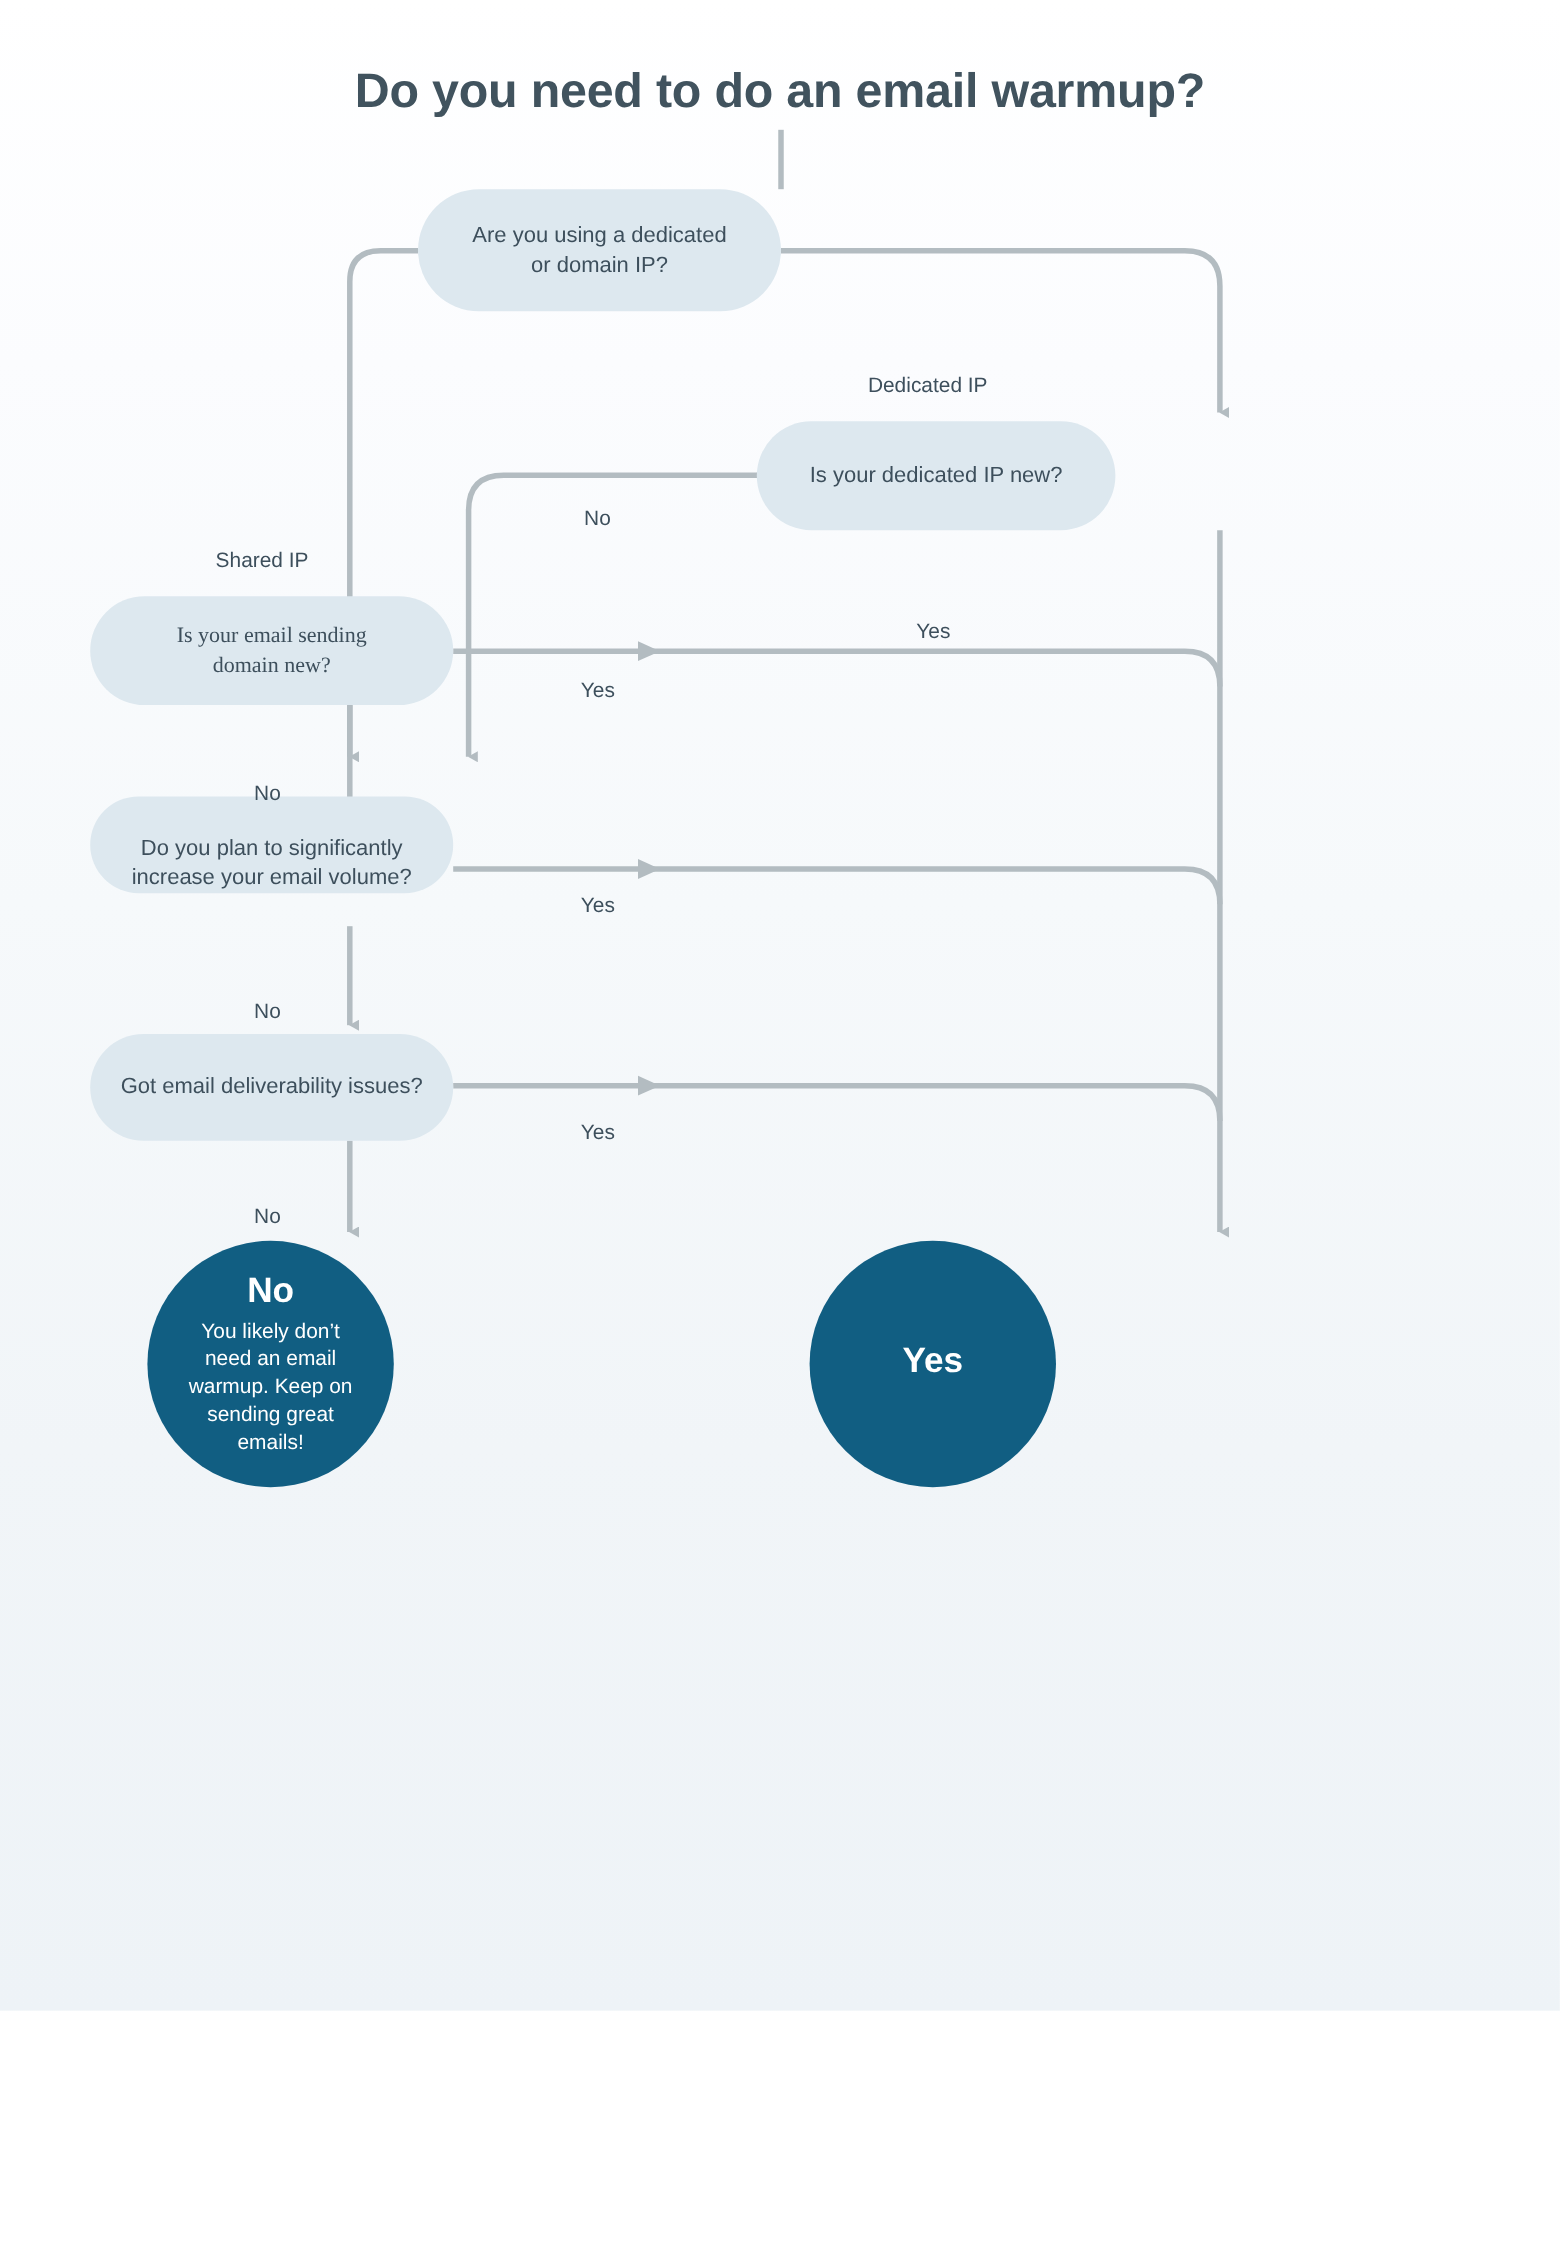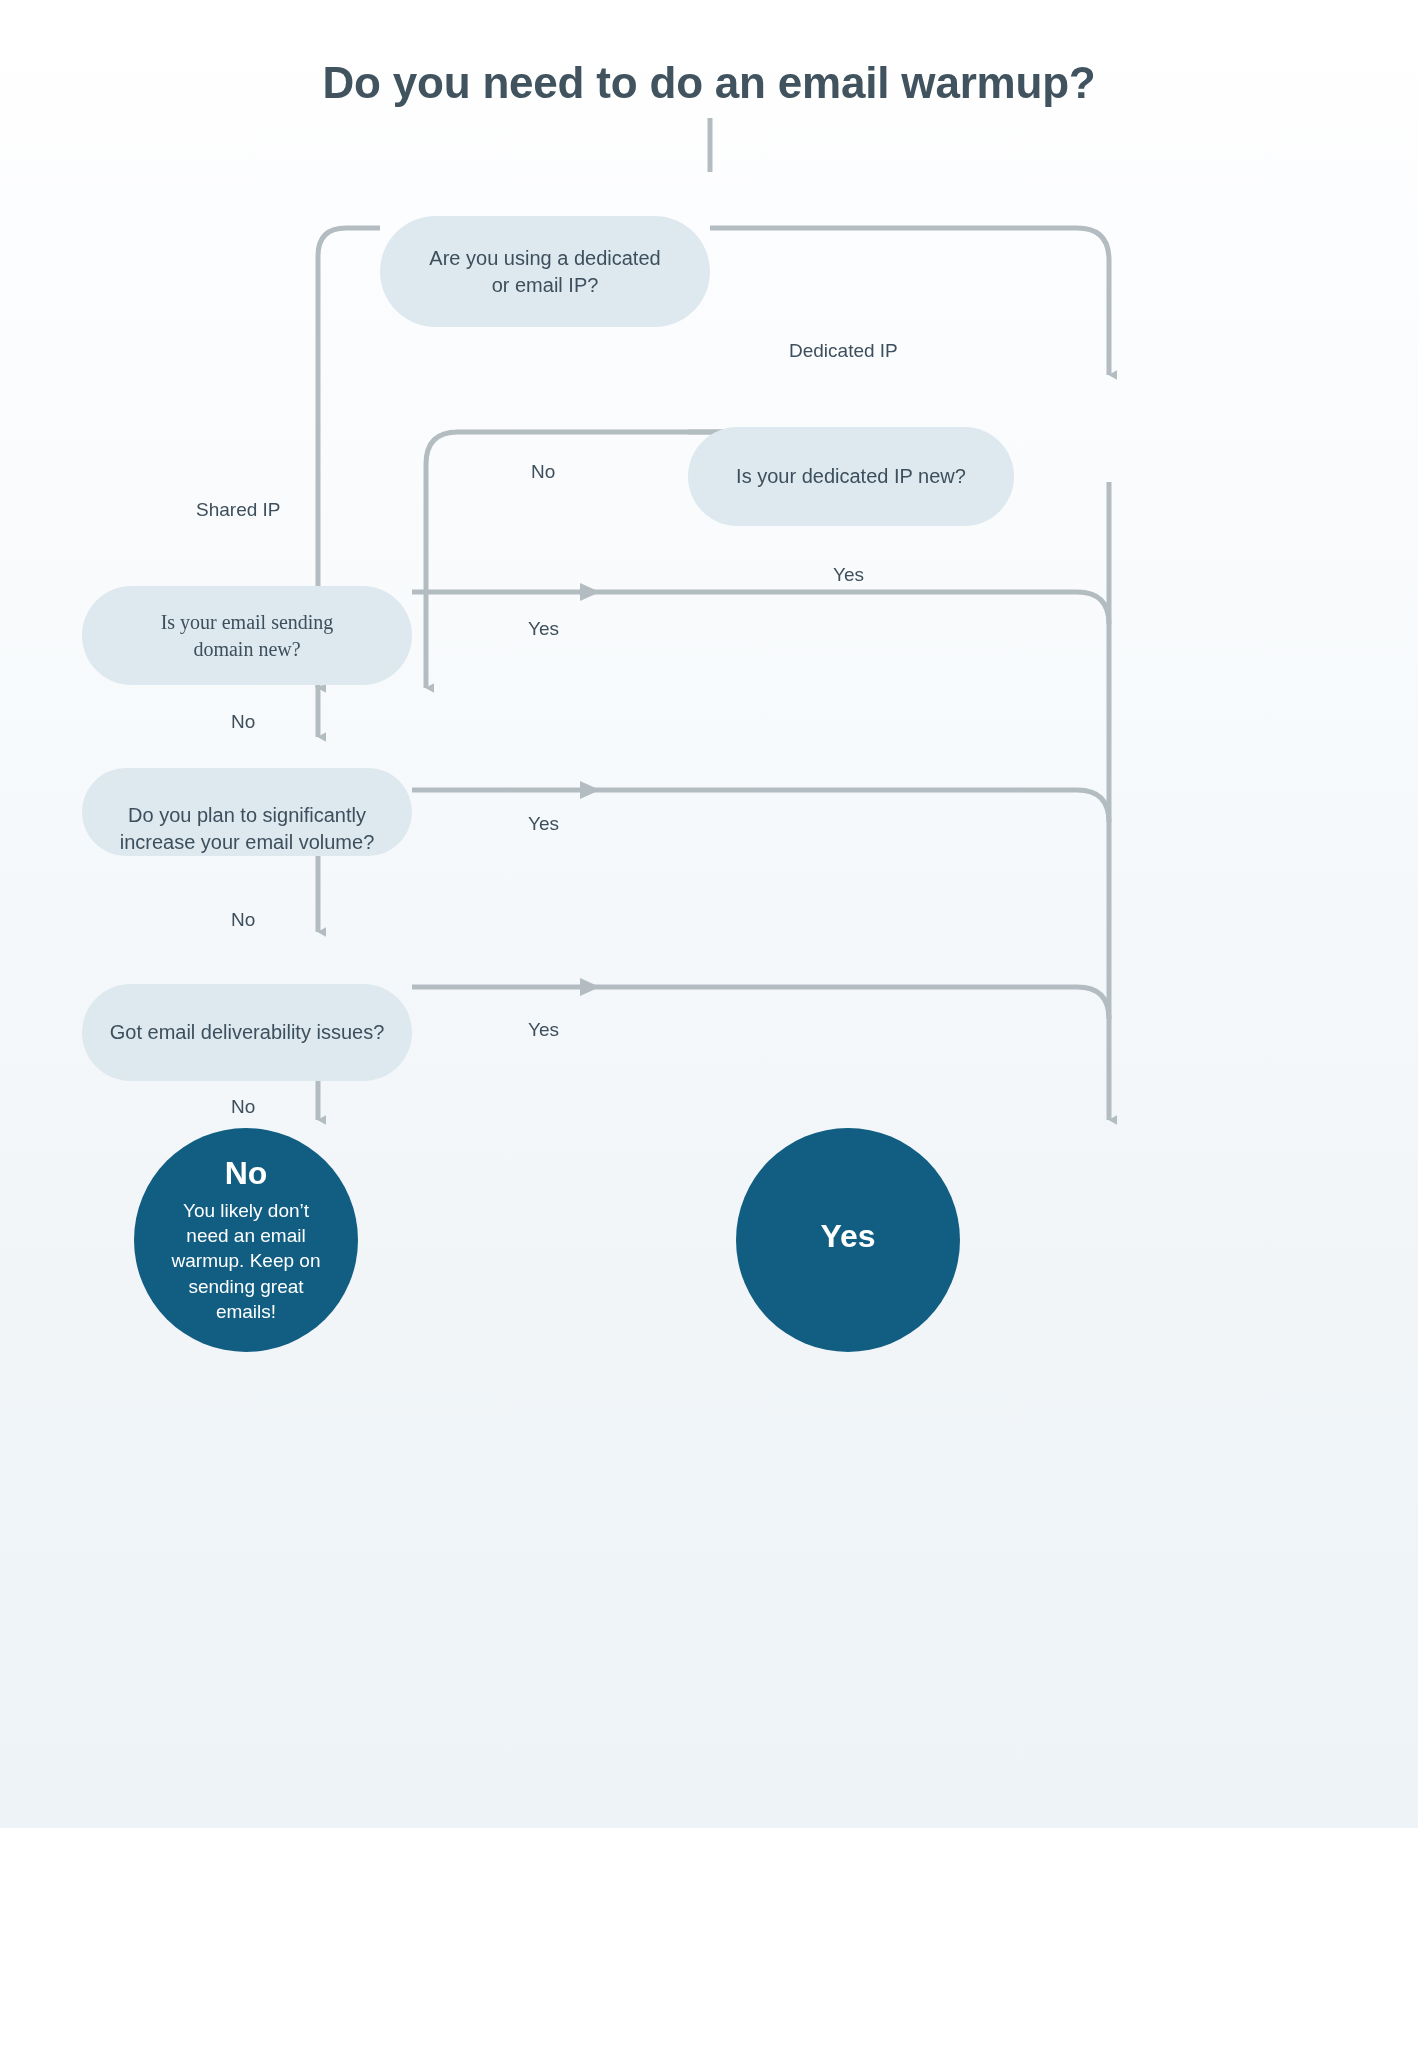--- a/index.html
+++ b/index.html
@@ -69,21 +69,20 @@
     border-radius: 999px;
     display: flex;
     align-items: center;
     justify-content: center;
     text-align: center;
     color: #3d4f5c;
     font-size: 20px;
     line-height: 1.35;
     box-sizing: border-box;
     padding: 0 26px;
-    margin-top: 44px;
   }
 
   #node-ip        { left: 380px; top: 172px; width: 330px;  height: 111px; }
   #node-dedicated { left: 688px; top: 383px; width: 326px;  height: 99px; text-align: center;  }
   #node-domain    { left: 82px;  top: 542px; width: 330px;  height: 99px; font-family: Liberation Serif, serif;  }
   #node-volume    { left: 82px;  top: 724px; width: 330px;  height: 88px; align-items: flex-end;  }
   #node-deliver   { left: 82px;  top: 940px; width: 330px;  height: 97px;  }
 
   
   .edge-label {
@@ -188,21 +187,21 @@
       <g fill="#b3bcc1">
         <path d="M580,583 L600,592 L580,601 Z"></path>
         <path d="M580,781 L600,790 L580,799 Z"></path>
         <path d="M580,978 L600,987 L580,996 Z"></path>
       </g>
     </svg>
 
     <div class="node" id="node-ip">
       <div>
         <span>Are you using a dedicated</span><br>
-        <span>or email IP?</span>
+        <span>or domain IP?</span>
       </div>
     </div>
 
     <div class="node" id="node-dedicated">
       <div>
         <span>Is your dedicated IP new?</span>
       </div>
     </div>
 
     <div class="node" id="node-domain">

